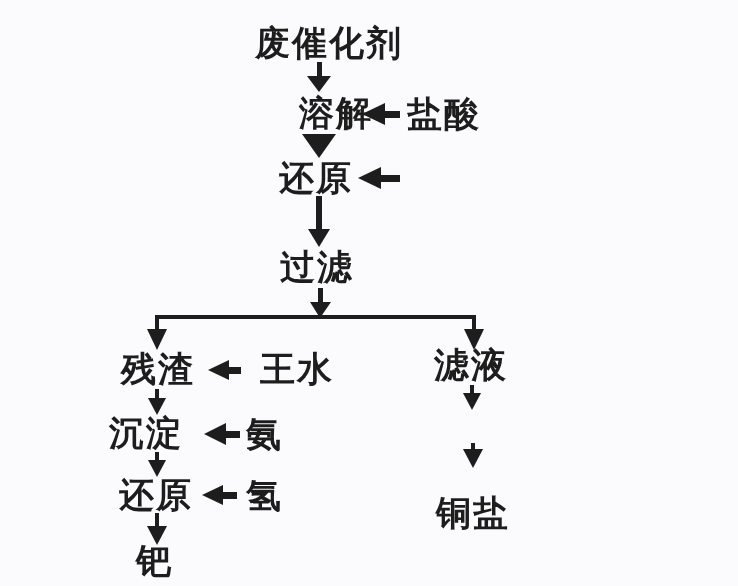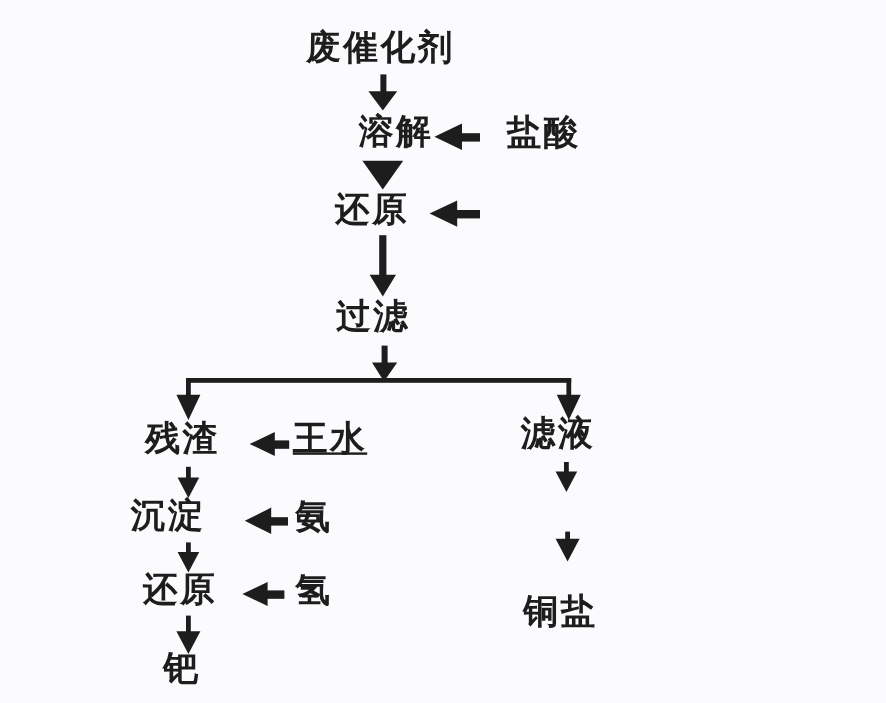--- a/index.html
+++ b/index.html
@@ -20,21 +20,21 @@
   }
   .arrow-layer{
     position:absolute;
     left:0;top:0;
     width:738px;height:586px;
     color:var(--ink);
   }
   .node{
     position:absolute;
     color:var(--ink);
-    font-size:29px;
+    font-size:35px;
     font-weight:700;
     line-height:1;
     letter-spacing:2px;
     white-space:nowrap;
   }
 </style>
 </head>
 <body>
 
 <div class="canvas">
@@ -120,25 +120,25 @@
     </g>
 
     <g>
       <polygon points="202,495 223,485 223,505"></polygon>
       <rect x="221" y="492" width="16" height="7"></rect>
     </g>
   </svg>
 
   <div class="node" style="left:255px;top:26px;">废催化剂</div>
   <div class="node" style="left:281px;top:96px;margin-left:18px;">溶解</div>
-  <div class="node" style="left:422px;top:97px;">盐酸</div>
+  <div class="node" style="left:407px;top:97px;">盐酸</div>
   <div class="node" style="left:279px;top:161px;">还原</div>
   <div class="node" style="left:121px;top:352px;">残渣</div>
   <div class="node" style="left:280px;top:250px;">过滤</div>
-  <div class="node" style="left:244px;top:352px;text-decoration:underline;">王水</div>
+  <div class="node" style="left:260px;top:352px;">王水</div>
   <div class="node" style="left:109px;top:416px;">沉淀</div>
   <div class="node" style="left:246px;top:417px;">氨</div>
   <div class="node" style="left:119px;top:478px;">还原</div>
   <div class="node" style="left:246px;top:479px;">氢</div>
   <div class="node" style="left:136px;top:544px;">钯</div>
   <div class="node" style="left:434px;top:348px;">滤液</div>
   <div class="node" style="left:436px;top:496px;">铜盐</div>
 
 </div>
 

